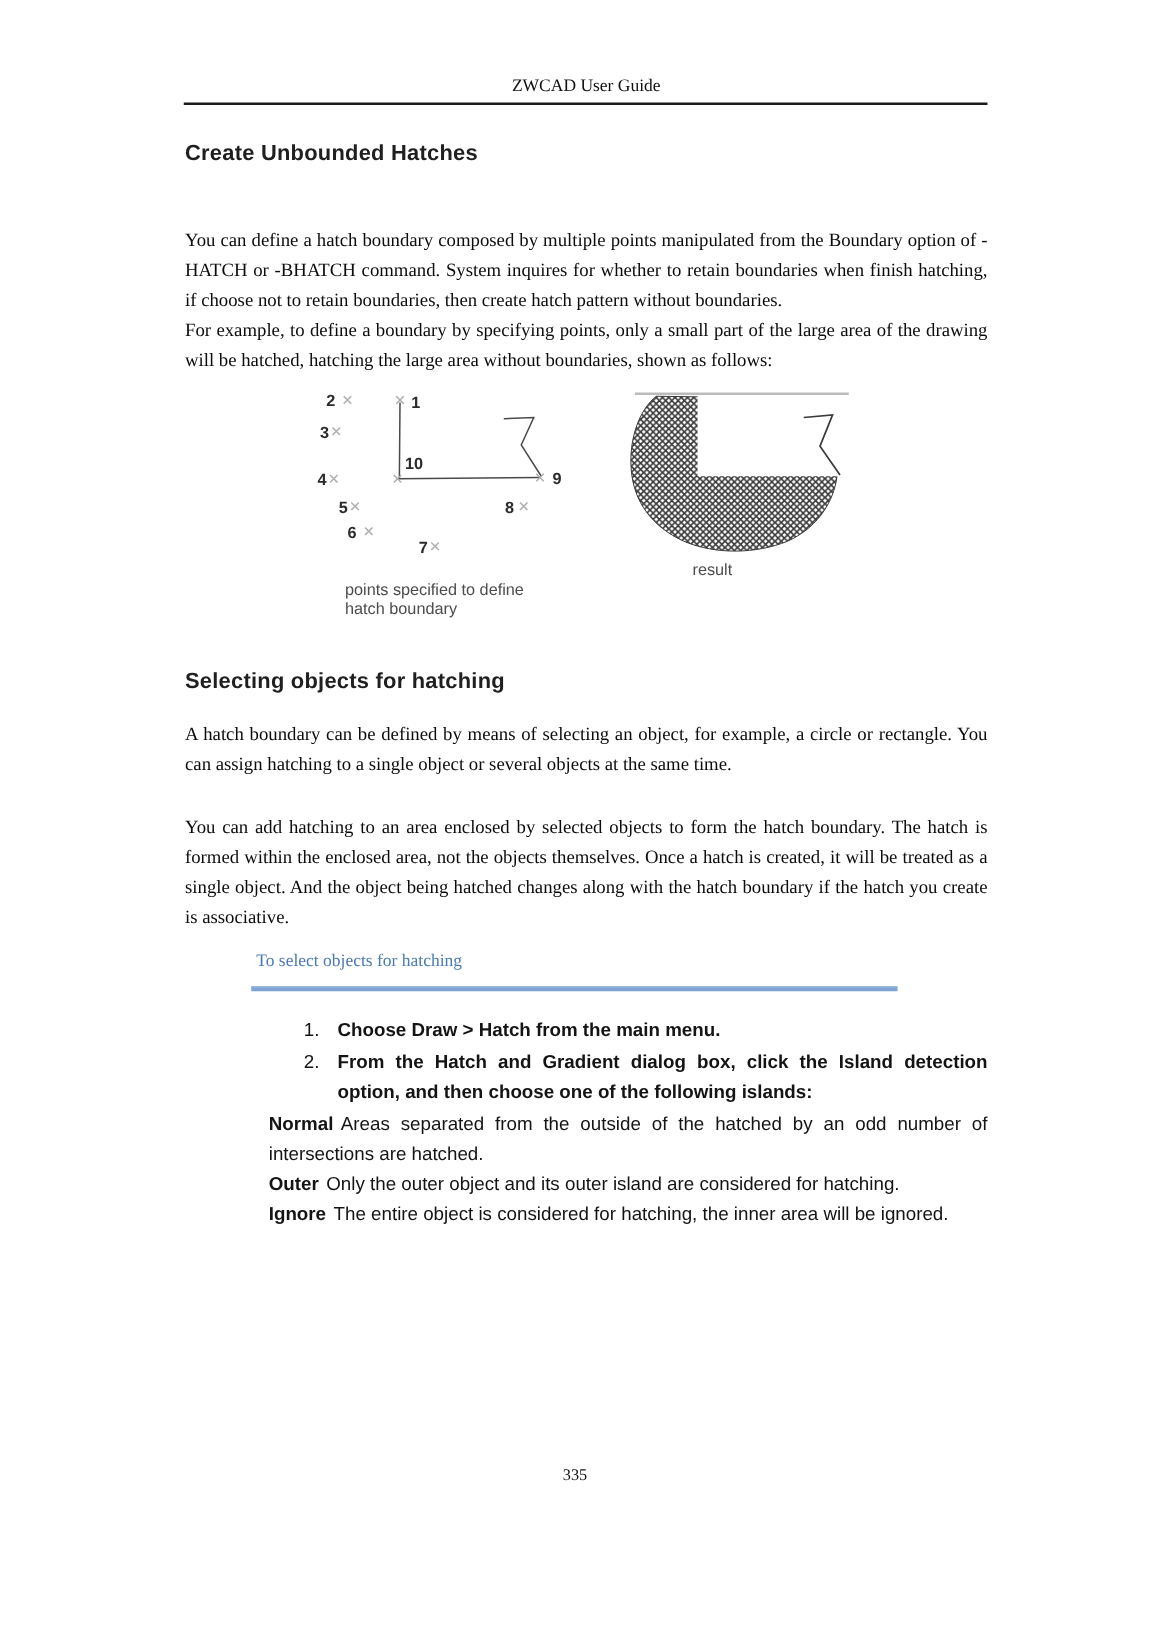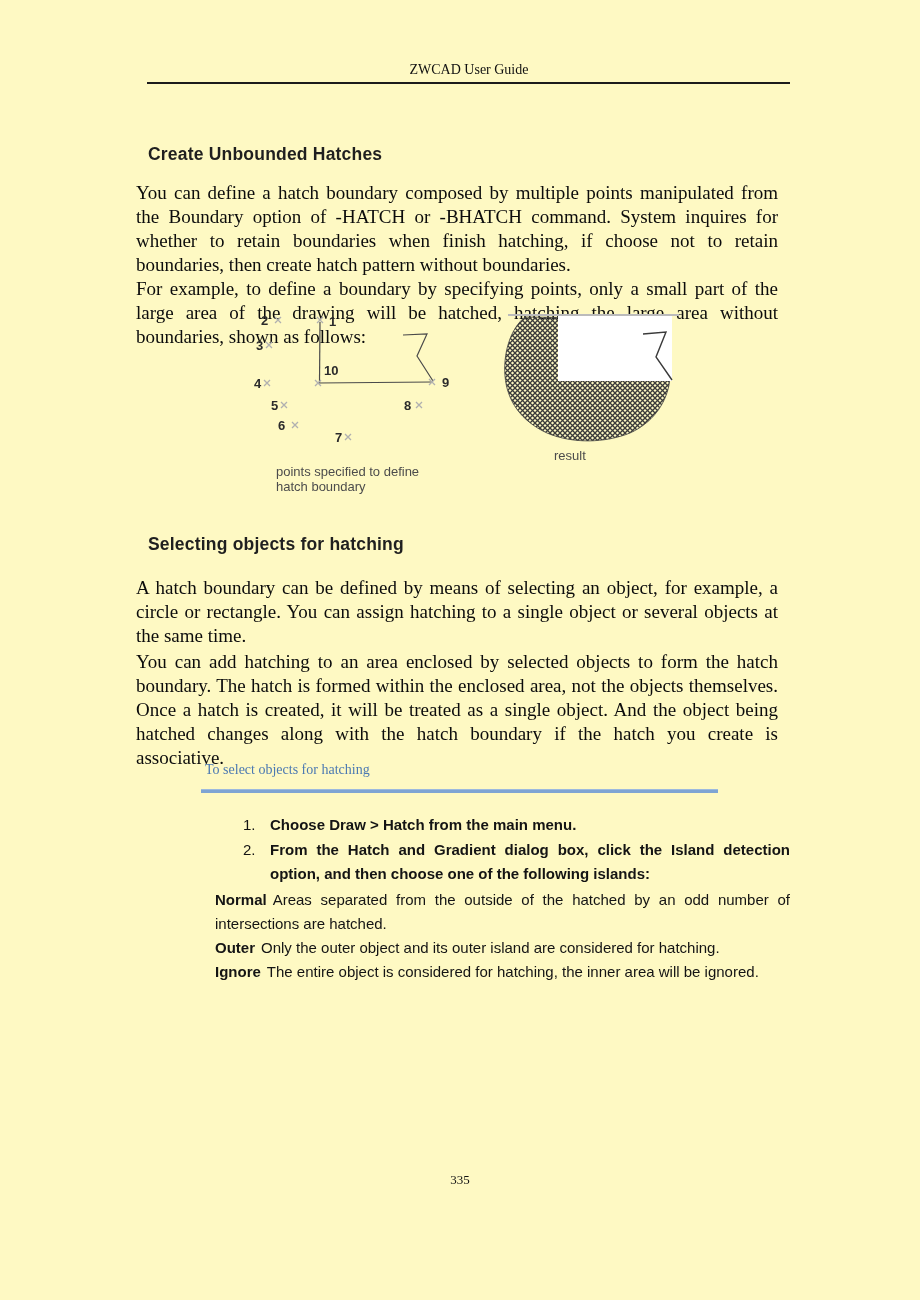--- a/index.html
+++ b/index.html
@@ -1,19 +1,19 @@
 <!DOCTYPE html>
 <html><head>
 <meta charset="utf-8">
 <style>
   html,body{margin:0;padding:0;background:#e9e9e9;}
   .page{
     position:relative;
     width:920px;height:1300px;
-    background:#fef9c3;
+    background:#ffffff;
     margin:0 auto;
     font-family:"Liberation Serif", serif;
     color:#111;
     overflow:hidden;
   }
   
   .running-header{
     position:absolute;left:148px;top:62px;width:642px;
     text-align:center;font-size:14px;color:#111;
     font-family:"Liberation Serif", serif;
@@ -22,26 +22,26 @@
     position:absolute;left:147px;top:82px;width:643px;height:0;
     border-top:2px solid #1c1c1c;
   }
   
   .h1{
     position:absolute;left:148px;
     font-family:"Liberation Sans", sans-serif;
     font-size:17.5px;font-weight:600;color:#1f1f1f;
     letter-spacing:.2px;
   }
-  .h1.first{top:144px;}
+  .h1.first{top:112px;}
   .h1.second{top:534px;}
   
   .body-block{
-    position:absolute;left:136px;width:642px;
-    font-size:19px;line-height:24px;text-align:justify;color:#0c0c0c;
+    position:absolute;left:148px;width:642px;
+    font-size:15px;line-height:24px;text-align:justify;color:#0c0c0c;
   }
   .body-block p{margin:0;}
   #intro{top:181px;}
   #select-p1{top:576px;width:642px;}
   #select-p2{top:650px;}
   
   .figure{position:absolute;left:250px;top:306px;width:460px;height:182px;}
   .fig-svg{position:absolute;top:0;left:0;}
   .fig-svg.right{left:245px;top:2px;}
   .fig-caption{

